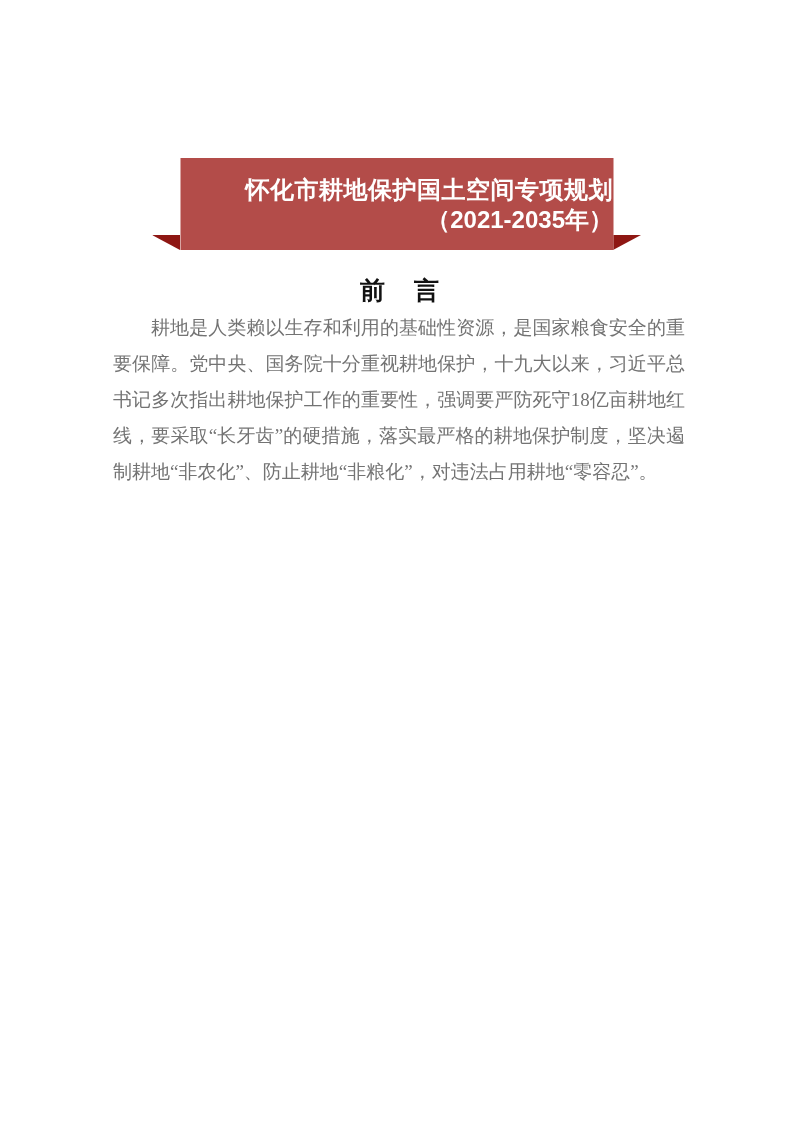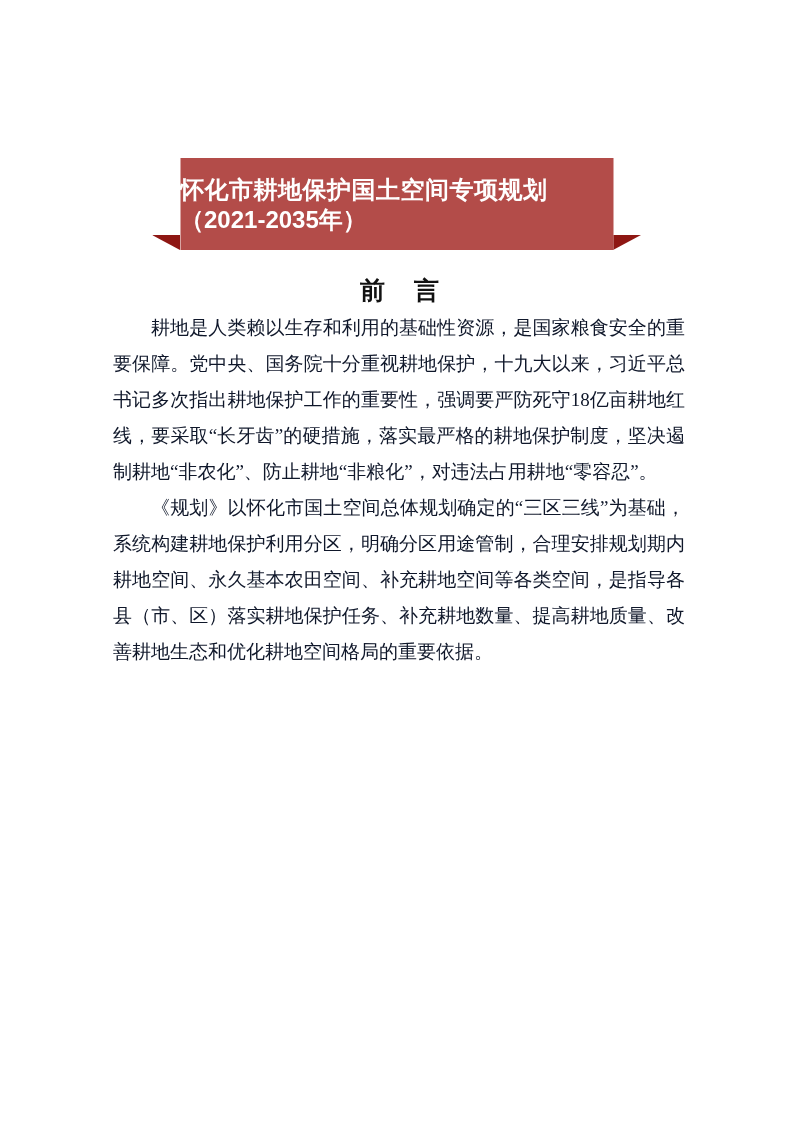--- a/index.html
+++ b/index.html
@@ -28,21 +28,21 @@
   .banner {
     position: absolute;
     top: 158px;
     left: 50%;
     transform: translateX(-50%);
     width: 433px;
     height: 92px;
     background: var(--band-color);
     display: flex;
     flex-direction: column;
-    align-items: flex-start;
+    align-items: flex-end;
     justify-content: center;
     gap: 6px;
     z-index: 2;
   }
   .fold {
     position: absolute;
     width: 28px;
     height: 15px;
     top: 77px;
     background: var(--fold-color);
@@ -90,21 +90,21 @@
 
   
   .body-text {
     position: absolute;
     top: 310px;
     left: 113px;
     width: 572px;
     font-size: 19px;
     line-height: 36px;
     text-align: justify;
-    color: #0f172a;
+    color: #737373;
   }
   .body-text p {
     margin: 0;
     padding: 0;
     text-indent: 2em;
   }
 </style>
 </head>
 <body>
 
@@ -114,16 +114,15 @@
     <div class="fold fold-left"></div>
     <div class="fold fold-right"></div>
     <div class="banner-title">怀化市耕地保护国土空间专项规划</div>
     <div class="banner-subtitle">（2021-2035年）</div>
   </div>
 
   <h1 class="heading">前　言</h1>
 
   <div class="body-text">
     <p>耕地是人类赖以生存和利用的基础性资源，是国家粮食安全的重要保障。党中央、国务院十分重视耕地保护，十九大以来，习近平总书记多次指出耕地保护工作的重要性，强调要严防死守18亿亩耕地红线，要采取“长牙齿”的硬措施，落实最严格的耕地保护制度，坚决遏制耕地“非农化”、防止耕地“非粮化”，对违法占用耕地“零容忍”。</p>
-    <p>《规划》以怀化市国土空间总体规划确定的“三区三线”为基础，系统构建耕地保护利用分区，明确分区用途管制，合理安排规划期内耕地空间、永久基本农田空间、补充耕地空间等各类空间，是指导各县（市、区）落实耕地保护任务、补充耕地数量、提高耕地质量、改善耕地生态和优化耕地空间格局的重要依据。</p>
   </div>
 
 </div>
 
 </body></html>

